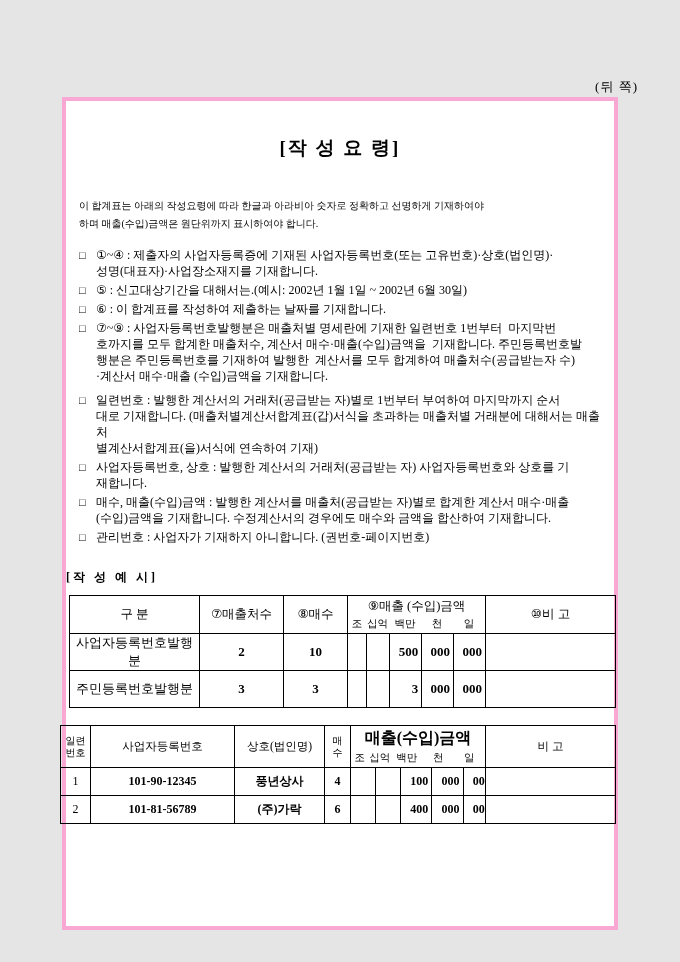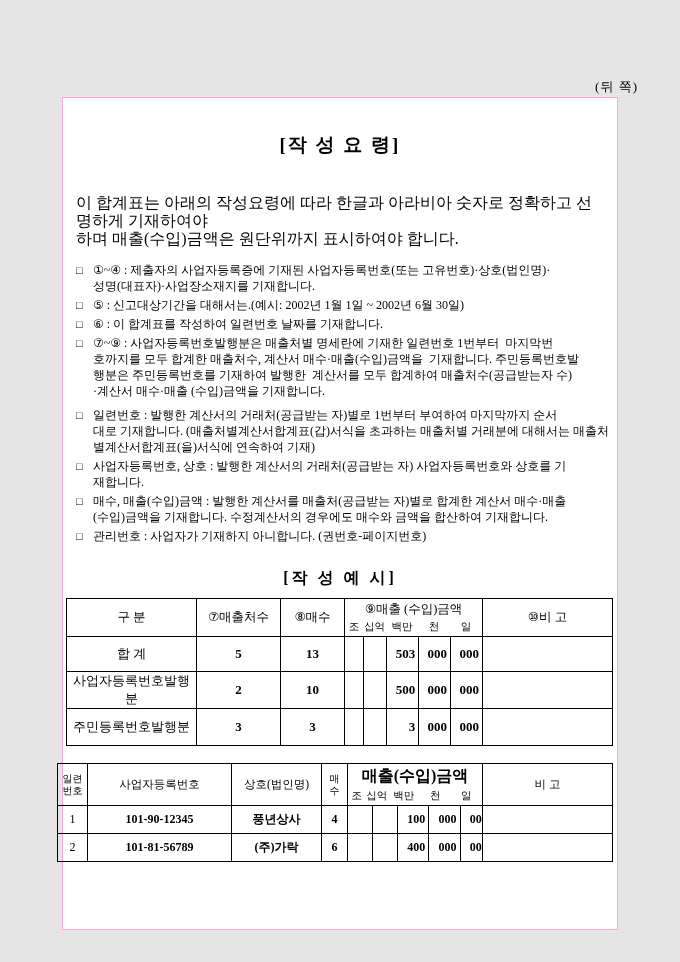--- a/index.html
+++ b/index.html
@@ -2,30 +2,30 @@
 <html><head>
 <meta charset="utf-8">
 <style>
   * { margin:0; padding:0; box-sizing:border-box; }
   html,body { background:#fff; }
   .page {
     position:relative; width:680px; height:962px; background:#e5e5e5;
     font-family:"Liberation Serif","DejaVu Sans",serif; color:#000;
   }
   .back-label { position:absolute; top:78px; right:42px; font-size:13px; letter-spacing:1px; }
-  .form-box { position:absolute; left:62px; top:97px; width:556px; height:833px; border:1px solid #f9a8d4; background:#fff; }
+  .form-box { position:absolute; left:62px; top:97px; width:556px; height:833px; border:4px solid #f9a8d4; background:#fff; }
   .form-title { margin-top:34px; text-align:center; font-size:19px; font-weight:bold; letter-spacing:2px; }
-  .intro { margin:36px 10px 0 13px; font-size:16px; line-height:18px; }
+  .intro { margin:36px 10px 0 13px; font-size:10px; line-height:18px; }
   .prewrap { white-space:pre-wrap; }
   .instructions { margin:14px 8px 0 13px; }
   .instr-item { display:flex; font-size:12px; line-height:16px; margin-bottom:3px; }
   .instr-item.gap-top { margin-top:8px; }
   .instr-item .bullet { width:17px; flex:none; font-size:11px; }
   .instr-item .text { flex:1; }
-  .example-title { margin-top:24px; text-align:center; font-size:16px; font-weight:bold; letter-spacing:3px; }
+  .example-title { margin-top:24px; font-size:12px; font-weight:bold; letter-spacing:3px; }
 
   table { border-collapse:collapse; table-layout:fixed; }
   th, td { border:1px solid #000; text-align:center; vertical-align:middle; overflow:hidden; }
   .t1 { width:546px; margin:9px 0 0 3px; font-size:13px; }
   .t2 { width:555px; margin:17px 0 0 -6px; font-size:12px; }
   .t1 th { font-weight:normal; font-size:12.5px; }
   .t2 th { font-weight:normal; font-size:11.5px; }
   .t1 thead tr { height:38px; }
   .t1 tbody tr.r0 { height:35px; }
   .t1 tbody tr.r1, .t1 tbody tr.r2 { height:37px; }
@@ -70,21 +70,21 @@
         <span class="bullet">□</span>
         <span class="text prewrap">①~④ : 제출자의 사업자등록증에 기재된 사업자등록번호(또는 고유번호)·상호(법인명)·
 성명(대표자)·사업장소재지를 기재합니다.</span>
       </div>
       <div class="instr-item">
         <span class="bullet">□</span>
         <span class="text prewrap">⑤ : 신고대상기간을 대해서는.(예시: 2002년 1월 1일 ~ 2002년 6월 30일)</span>
       </div>
       <div class="instr-item">
         <span class="bullet">□</span>
-        <span class="text prewrap">⑥ : 이 합계표를 작성하여 일련번호 날짜를 기재합니다.</span>
+        <span class="text prewrap">⑥ : 이 합계표를 작성하여 제출하는 날짜를 기재합니다.</span>
       </div>
       <div class="instr-item">
         <span class="bullet">□</span>
         <span class="text prewrap">⑦~⑨ : 사업자등록번호발행분은 매출처별 명세란에 기재한 일련번호 1번부터  마지막번
 호까지를 모두 합계한 매출처수, 계산서 매수·매출(수입)금액을  기재합니다. 주민등록번호발
 행분은 주민등록번호를 기재하여 발행한  계산서를 모두 합계하여 매출처수(공급받는자 수)
 ·계산서 매수·매출 (수입)금액을 기재합니다.</span>
       </div>
       <div class="instr-item gap-top">
         <span class="bullet">□</span>
@@ -130,35 +130,20 @@
                 <span class="amt-seg">십억</span>
                 <span class="amt-seg">백만</span>
                 <span class="amt-seg">천</span>
                 <span class="amt-seg">일</span>
               </div>
           </th>
           <th>⑩비  고</th>
         </tr>
       </thead>
       <tbody>
-        <tr class="r0">
-          <td>합  계</td>
-          <td class="b">5</td>
-          <td class="b">13</td>
-          <td class="amt">
-            <div class="amt-cell">
-                <span class="amt-seg"></span>
-                <span class="amt-seg"></span>
-                <span class="amt-seg">503</span>
-                <span class="amt-seg">000</span>
-                <span class="amt-seg">000</span>
-              </div>
-          </td>
-          <td></td>
-        </tr>
         <tr class="r1">
           <td>사업자등록번호발행분</td>
           <td class="b">2</td>
           <td class="b">10</td>
           <td class="amt">
             <div class="amt-cell">
                 <span class="amt-seg"></span>
                 <span class="amt-seg"></span>
                 <span class="amt-seg">500</span>
                 <span class="amt-seg">000</span>

